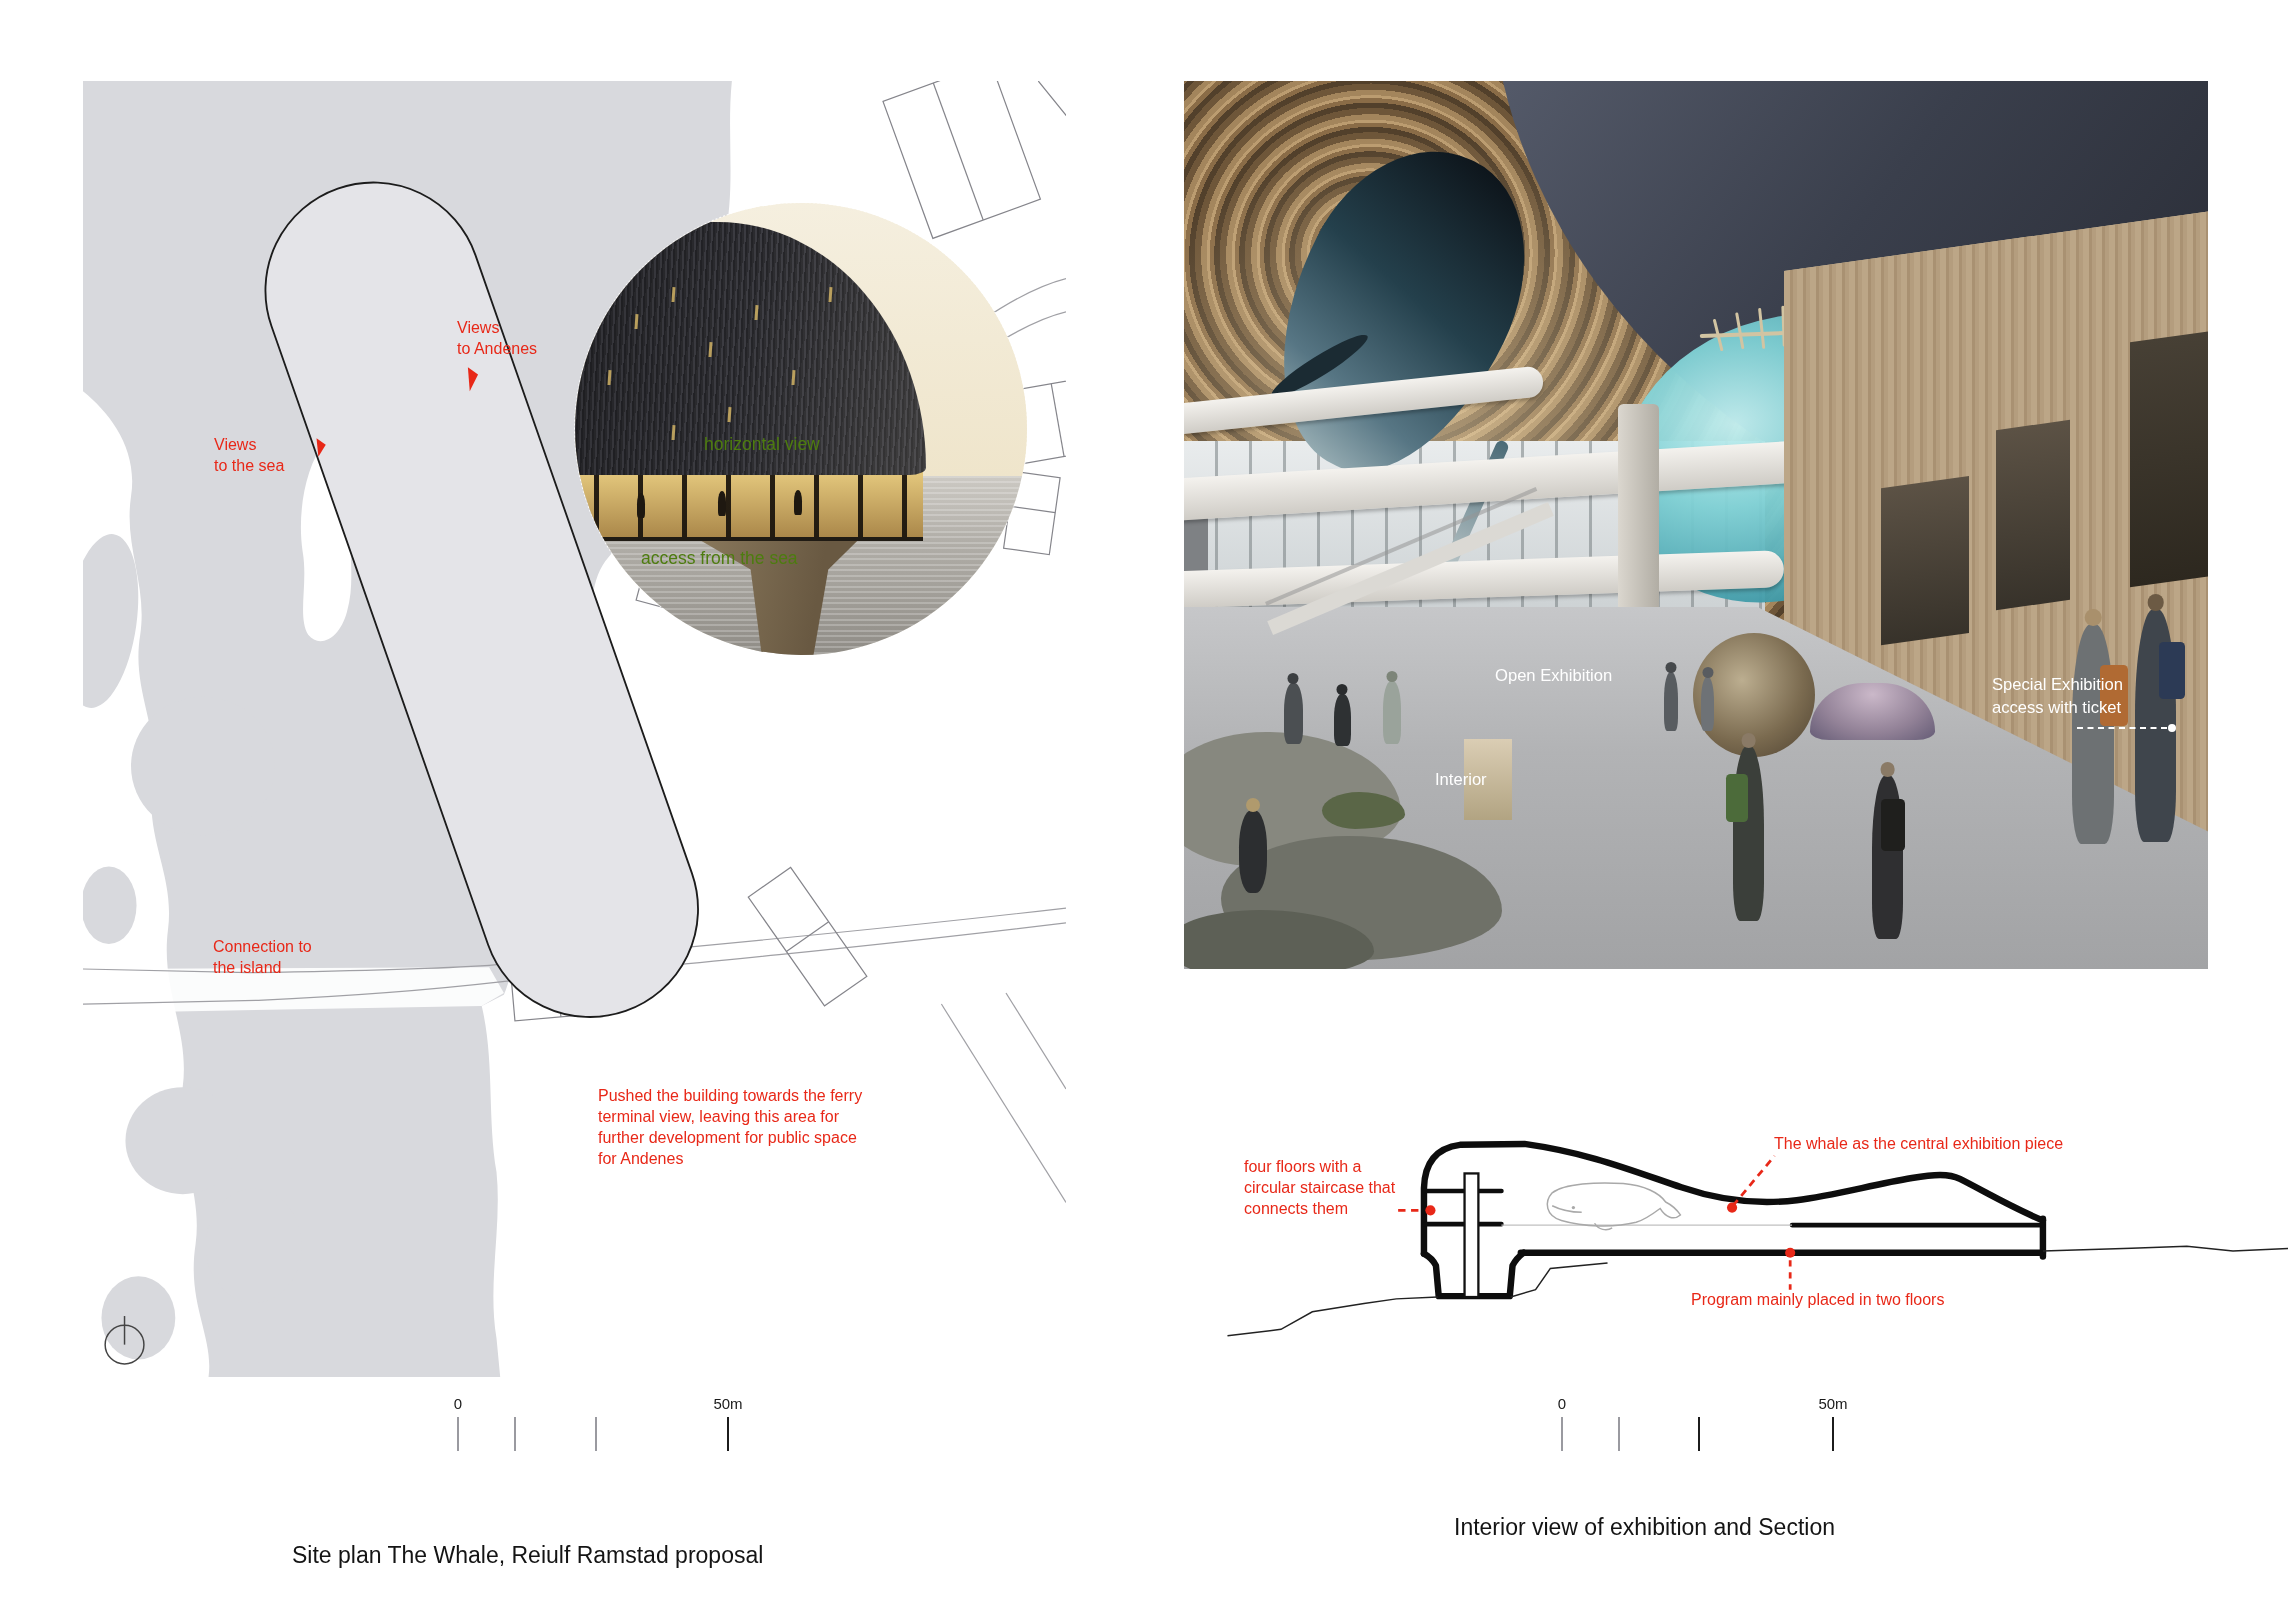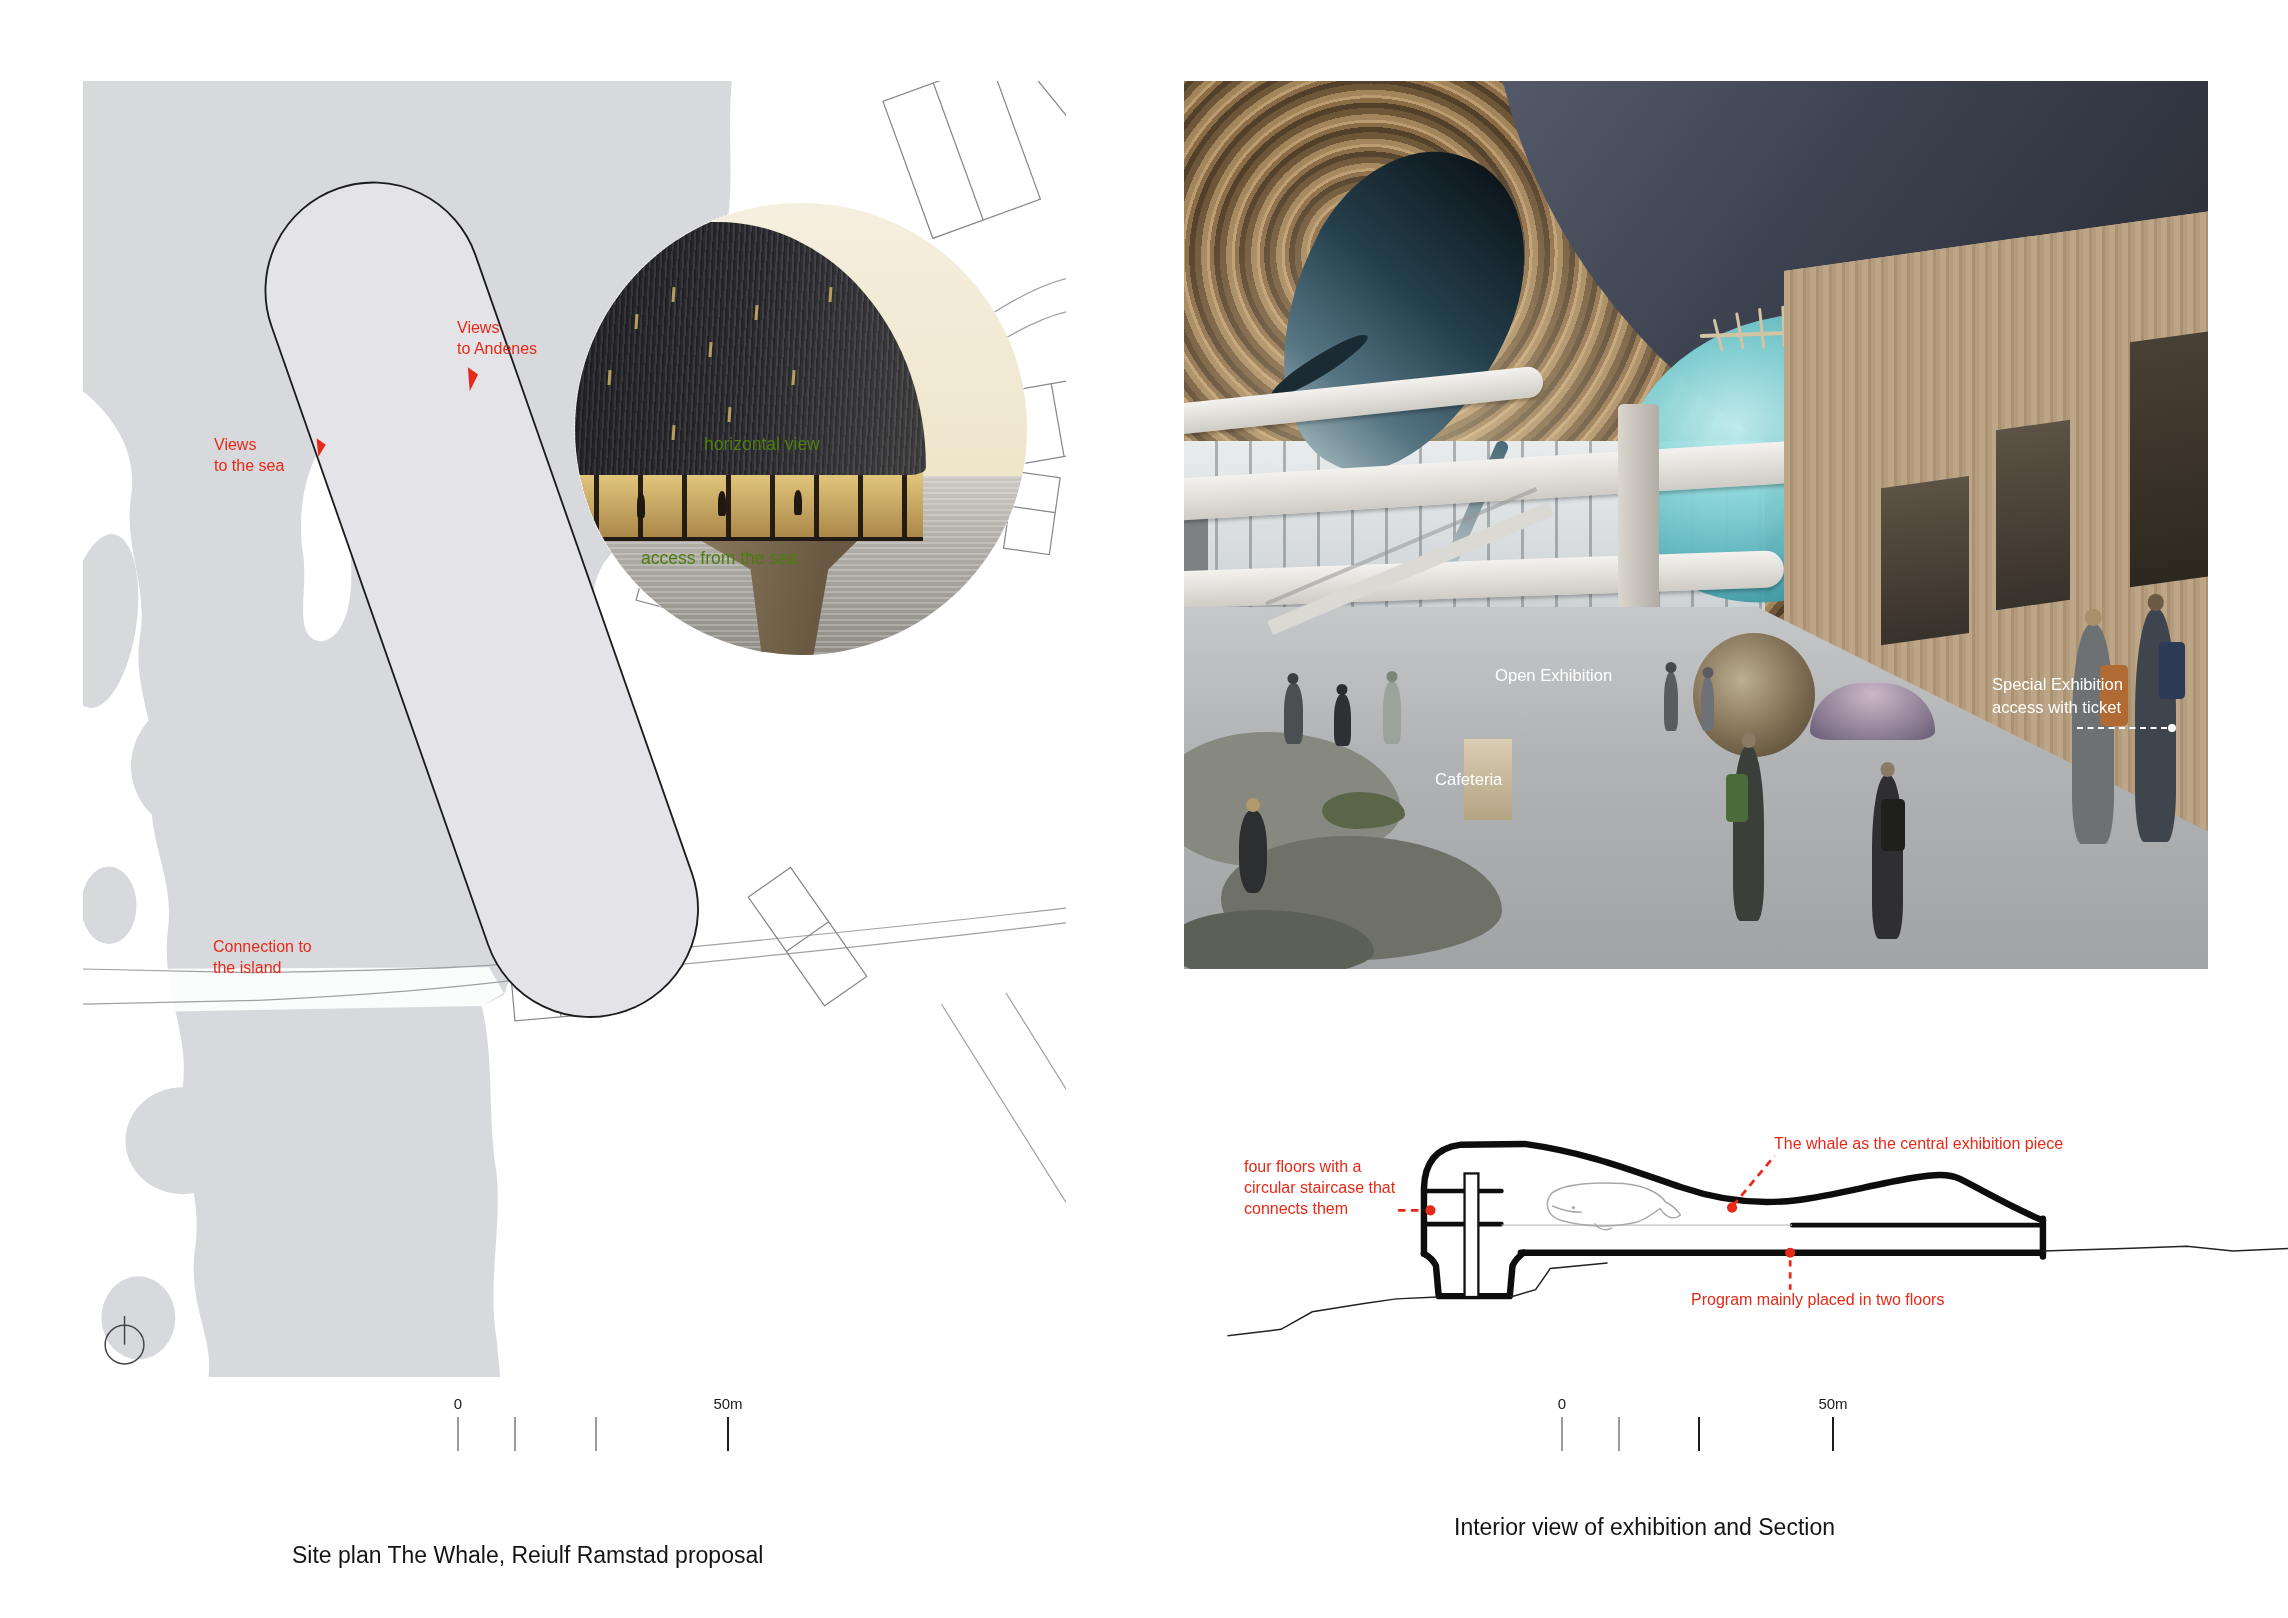--- a/index.html
+++ b/index.html
@@ -170,20 +170,24 @@
       <line x1="45" y1="1338" x2="45" y2="1369"></line>
     </g>
   </svg>
 
   <div class="lbl-red" style="left:457px;top:317px;">Views
 to Andenes</div>
   <div class="lbl-red" style="left:214px;top:434px;">Views
 to the sea</div>
   <div class="lbl-red" style="left:191px;top:936px;margin-left:22px;">Connection to
 the island</div>
+  <div class="lbl-red" style="left:598px;top:1085px;">Pushed the building towards the ferry
+terminal view, leaving this area for
+further development for public space
+for Andenes</div>
 
   <div class="inset">
     <div class="sky"></div>
     <div class="sea"></div>
     <div class="pedestal"></div>
     <div class="glass">
       <div class="figure" style="left:212px;top:20px;"></div>
       <div class="figure" style="left:288px;top:18.5px;"></div>
       <div class="figure" style="left:131px;top:22px;"></div>
     </div>
@@ -281,21 +285,21 @@
       <div class="person" style="left:951px;top:528px;width:41px;height:233px;background:#3f454c;">
           <div class="head" style="width:16.6px;height:16.6px;top:-14.8px;background:#6c5a44;"></div>
           <div class="pack" style="left:24px;top:33px;width:26px;height:57px;background:#2c3a55;"></div>
         </div>
       <div class="person" style="left:55px;top:729px;width:28px;height:83px;background:#2c2e30;border-radius:45% 45% 40% 40%;">
           <div class="head" style="width:14px;height:14px;top:-12px;background:#b09a6d;"></div>
         </div>
     </div>
 
     <div class="lbl-white" style="left:311px;top:584px;text-align:center;">Open Exhibition</div>
-    <div class="lbl-white" style="left:251px;top:688px;">Cafeteria</div>
+    <div class="lbl-white" style="left:251px;top:688px;">Interior</div>
     <div class="lbl-white" style="left:808px;top:593px;">Special Exhibition
 access with ticket</div>
     <div class="dash-line" style="left:893px;top:646px;width:90px;"></div>
     <div class="dash-dot" style="left:984px;top:643px;"></div>
   </div>
 
   <svg class="abs" style="left:1227px;top:1131px;" width="1071" height="226" viewBox="0 0 1160 245">
     <g stroke="#0d0d0d" fill="none" stroke-linejoin="round" stroke-linecap="round">
       <path stroke-width="7" d="M213,133 L213,62 Q214,20 252,15 L322,14 C392,24 436,42 492,61 C536,76 576,80 617,75
                C657,70 700,58 742,51 C766,47 782,46 794,52 C818,64 852,84 884,97"></path>

